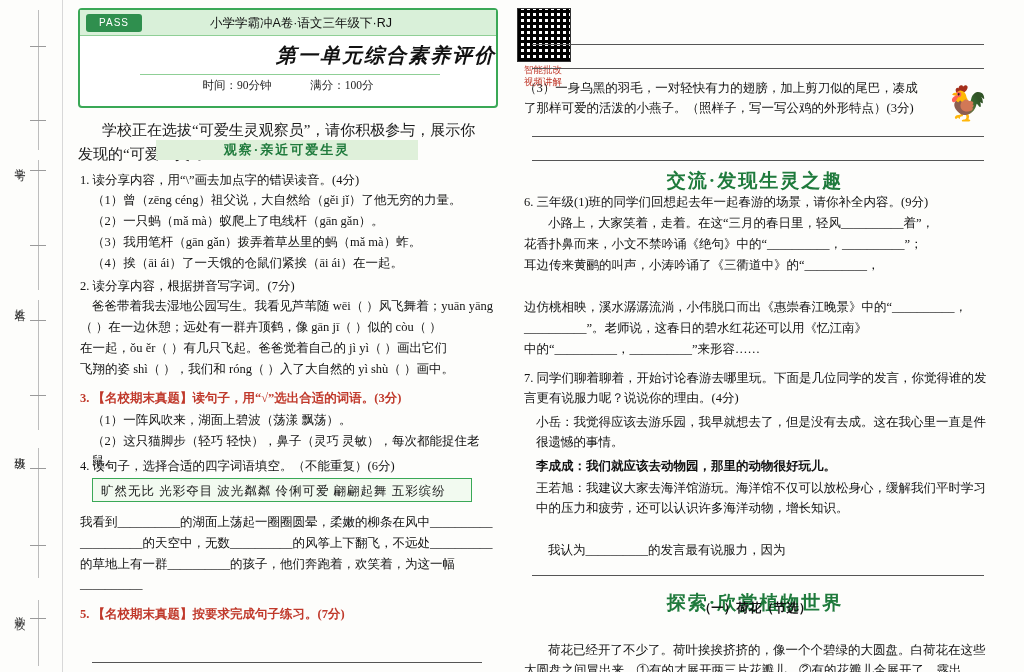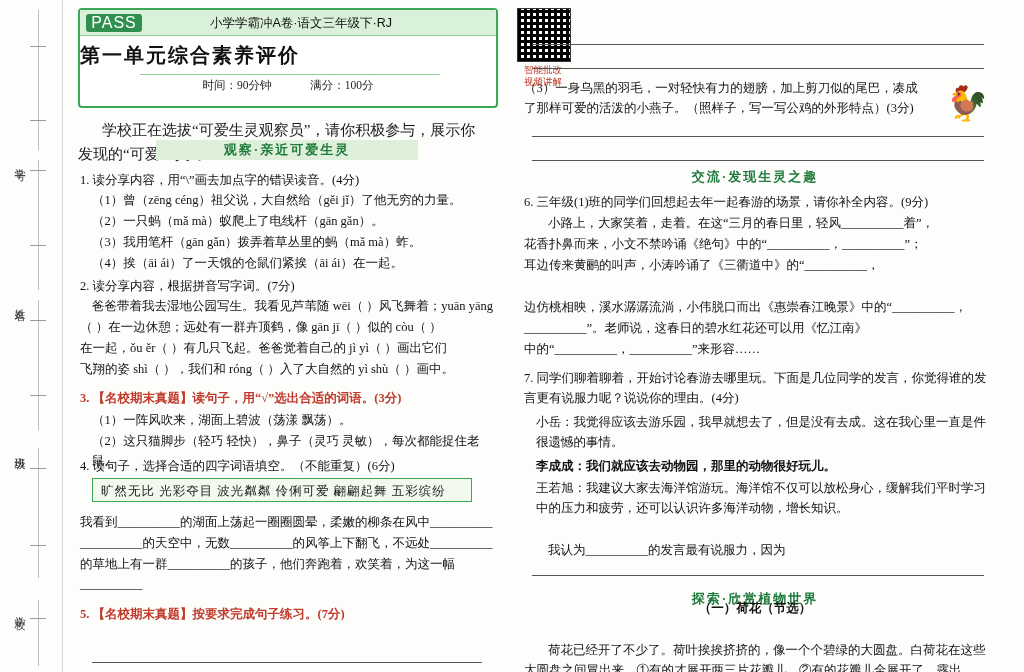--- a/index.html
+++ b/index.html
@@ -77,42 +77,43 @@
     border-bottom: 1px solid #8fcf96;
     box-sizing: border-box;
   }
   .logo {
     position: absolute;
     left: 6px; top: 4px;
     width: 56px; height: 18px;
     background: #2f8f4e;
     border-radius: 3px;
     color: #fff;
-    font-size: 16px;
+    font-size: 10px;
     font-family: "Liberation Sans", sans-serif;
     text-align: center;
     line-height: 18px;
     letter-spacing: 1px;
   }
   .hdr-sub {
     position: absolute;
     left: 130px; top: 5px;
     font-size: 12.5px;
     color: #111;
     font-family: "Liberation Sans", sans-serif;
   }
   .hdr-title {
     position: absolute;
     left: 0; top: 32px;
     width: 100%;
-    text-align: left;
+    text-align: right;
     font-size: 20px;
     font-weight: bold;
     letter-spacing: 2px;
     color: #111;
+    font-style: italic;
   }
   .hdr-meta {
     position: absolute;
     left: 0; top: 68px;
     width: 100%;
     text-align: center;
     font-size: 11.5px;
     color: #222;
   }
   .hdr-meta span { margin: 0 18px; }
@@ -178,21 +179,21 @@
     padding: 2px 8px;
     letter-spacing: 1px;
   }
   .rule {
     position: absolute;
     height: 1px;
     background: #555;
   }
   .secbar2 {
     position: absolute;
-    font-size: 13px;
+    font-size: 19px;
     font-weight: bold;
     color: #1f7a3c;
     letter-spacing: 2px;
     text-align: center;
   }
   .rooster {
     position: absolute;
     right: 6px; top: 78px;
     width: 52px; height: 52px;
     font-size: 34px;

